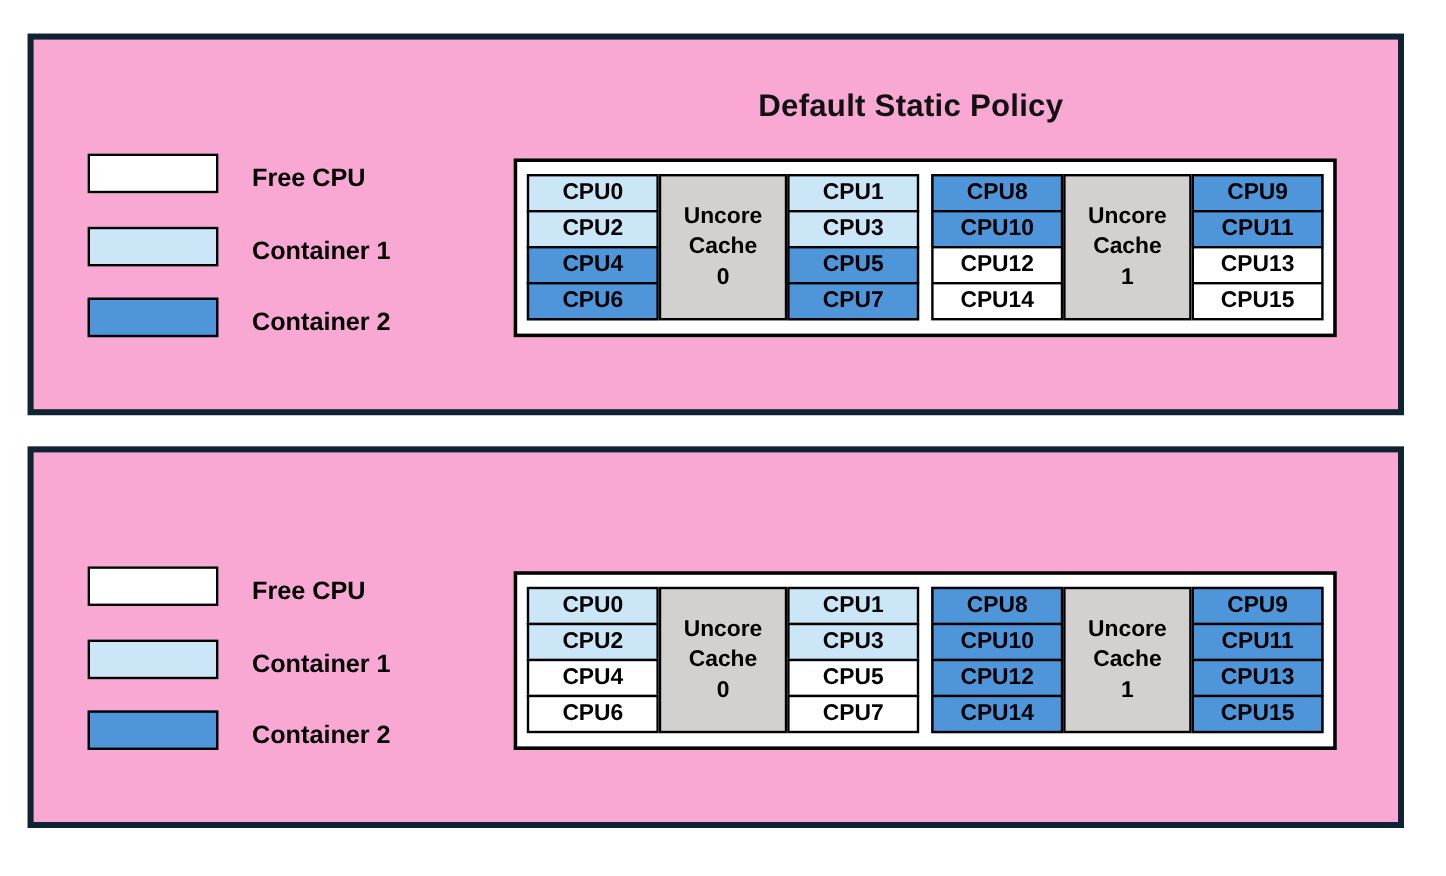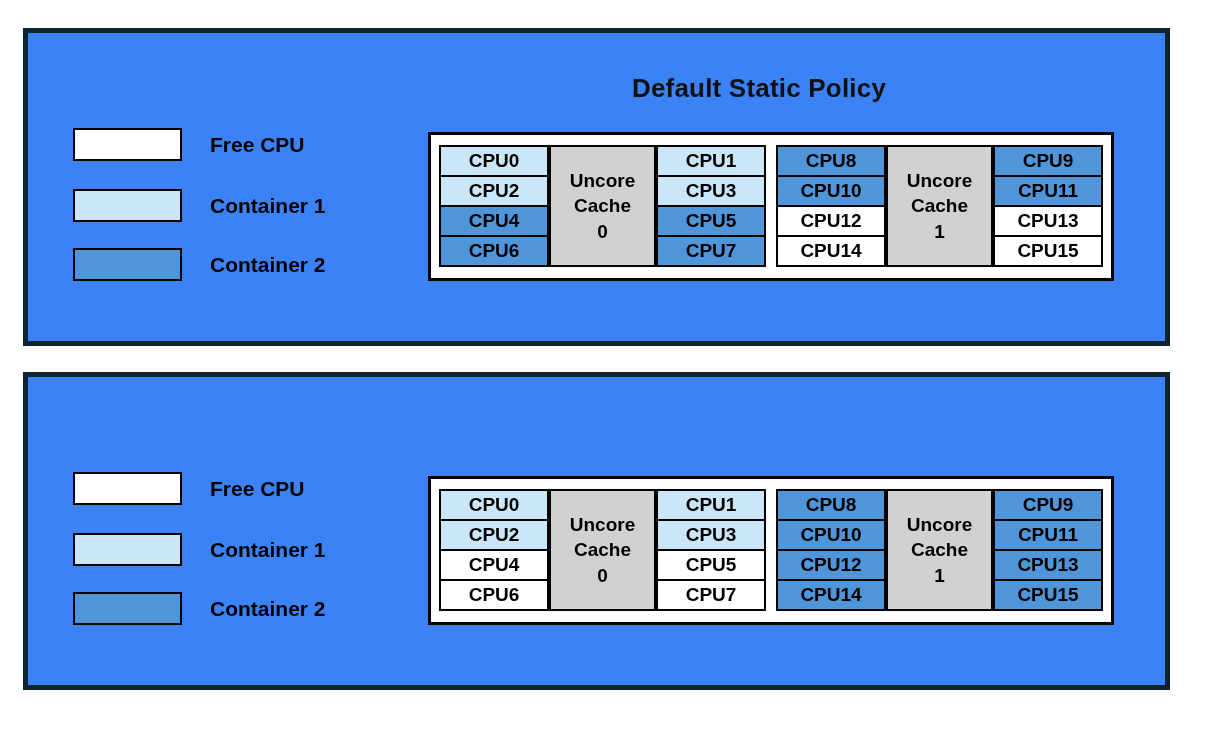--- a/index.html
+++ b/index.html
@@ -10,21 +10,21 @@
     height: 730px;
     font-family: "Liberation Sans", sans-serif;
     color: #000;
   }
   .panel {
     position: absolute;
     left: 23px;
     width: 1147px;
     height: 318px;
     border: 5px solid var(--panel_border, #0e2433);
-    background: #3b82f6;
+    background: #f9a8d4;
     padding-left: 28px;
   }
   #panel-0 { top: 28px; }
   #panel-1 { top: 372px; }
 
   .panel-title {
     position: absolute;
     left: 377px;
     top: 40px;
     width: 708px;
@@ -34,21 +34,21 @@
     color: #111;
     letter-spacing: 0.2px;
     white-space: nowrap;
   }
 
   .legend-item {
     position: absolute;
     left: 45px;
     height: 33px;
     display: flex;
-    align-items: center;
+    align-items: flex-end;
   }
   .li-0 { top: 95px; }
   .li-1 { top: 156px; }
   .li-2 { top: 215px; }
   .legend-swatch {
     width: 109px;
     height: 33px;
     border: 2px solid #000;
     background: #fff;
     flex: 0 0 auto;

